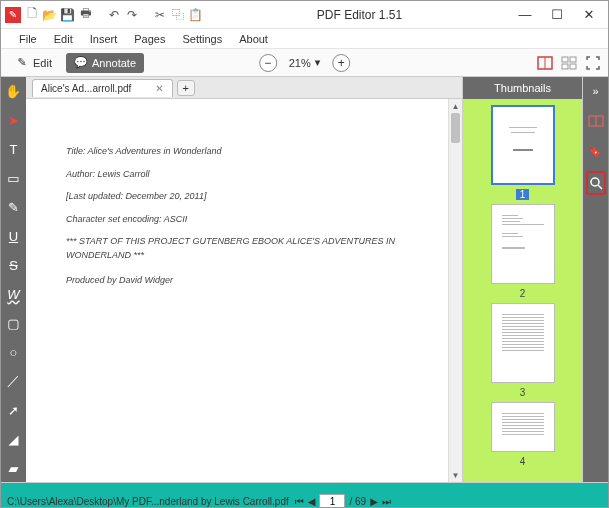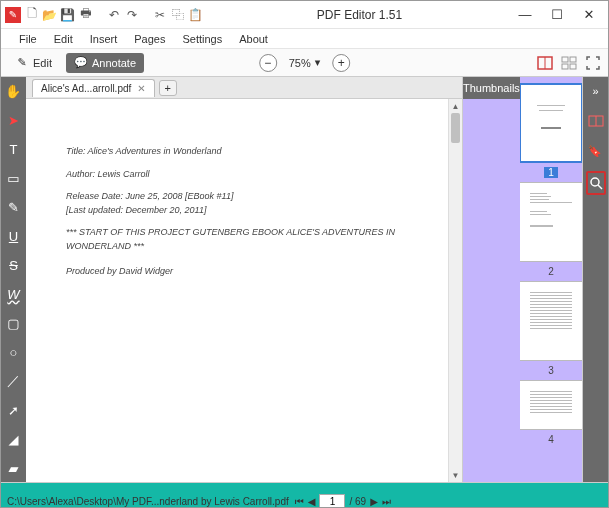--- a/index.html
+++ b/index.html
@@ -21,29 +21,29 @@
 .zoom-btn{width:18px;height:18px;border:1px solid #888;border-radius:50%;display:flex;align-items:center;justify-content:center;font-size:12px;background:#fff}
 .zoom-sel{display:flex;align-items:center;gap:4px;padding:2px 6px;font-size:11px}
 .view-group{margin-left:auto;display:flex;gap:6px;align-items:center}
 .view-btn{width:18px;height:16px;display:flex;align-items:center;justify-content:center;color:#888}
 .view-btn svg{stroke:#d04040}
 .body{display:flex;height:405px}
 .left-tools{width:25px;background:#6a6a6a;display:flex;flex-direction:column;align-items:center;padding-top:6px;gap:13px;color:#fff}
 .left-tools span{width:16px;height:16px;display:flex;align-items:center;justify-content:center;font-size:13px}
 .center{flex:1;display:flex;flex-direction:column;background:#fff;border-right:1px solid #ccc}
 .tabbar{height:22px;background:#e8e8e8;display:flex;align-items:center;padding-left:6px;gap:2px;border-bottom:1px solid #ccc}
-.tab{background:#fff;border:1px solid #bbb;border-bottom:none;padding:3px 8px;display:flex;align-items:center;gap:6px;font-size:10px;border-radius:3px 3px 0 0}
+.tab{background:#fff;border:1px solid #bbb;border-bottom:none;padding:3px 8px;display:flex;align-items:center;gap:24px;font-size:10px;border-radius:3px 3px 0 0}
 .tab-add{width:18px;height:16px;background:#f3f3f3;border:1px solid #bbb;border-radius:3px;display:flex;align-items:center;justify-content:center;margin-left:2px;font-size:11px}
 .doc-wrap{flex:1;position:relative;overflow:hidden}
 .doc{position:absolute;inset:6px 20px 6px 10px;background:#fff;padding:40px 30px 20px;font-family:"Courier New",monospace;font-size:9px;line-height:1.5;color:#444;font-style:italic}
 .doc p{margin-bottom:9px}
 .vscroll{position:absolute;right:0;top:0;bottom:0;width:14px;background:#f0f0f0;border-left:1px solid #ddd}
 .vscroll .thumb{position:absolute;top:14px;left:2px;right:2px;height:30px;background:#c0c0c0;border-radius:2px}
 .vscroll .arr{position:absolute;left:0;right:0;height:14px;display:flex;align-items:center;justify-content:center;font-size:8px;color:#666}
-.thumbs-panel{width:120px;background:#c4b5fd;display:flex;border-right:1px solid #ccc}
+.thumbs-panel{width:120px;background:#bef264;display:flex;flex-direction:column;border-right:1px solid #ccc}
 .thumbs-hdr{height:22px;background:#6a6a6a;color:#fff;display:flex;align-items:center;justify-content:center;font-size:11px}
 .thumbs-body{flex:1;overflow:hidden;padding:6px;display:flex;flex-direction:column;align-items:center;gap:4px}
 .thumb-pg{width:64px;height:80px;background:#fff;border:1px solid #bbb;position:relative;display:flex;flex-direction:column;align-items:center;justify-content:center;padding:6px}
 .thumb-pg.sel{border:2px solid #3b7dd8}
 .thumb-lines{width:100%;height:100%;display:flex;flex-direction:column;gap:2px;justify-content:flex-start;padding:4px}
 .thumb-lines i{display:block;height:1px;background:#bbb}
 .thumb-num{font-size:10px;color:#444}
 .thumb-num.sel{background:#3b7dd8;color:#fff;padding:0 4px}
 .right-tools{width:25px;background:#6a6a6a;display:flex;flex-direction:column;align-items:center;padding-top:4px;gap:10px;color:#fff}
 .right-tools .rt{width:20px;height:20px;display:flex;align-items:center;justify-content:center}
@@ -93,21 +93,21 @@
     <span class="tb-icon">✎</span>
     <span>Edit</span>
   </div>
   <div class="tb-btn dark">
     <span class="tb-icon">💬</span>
     <span>Annotate</span>
   </div>
   <div class="zoom-group">
     <div class="zoom-btn">−</div>
     <div class="zoom-sel">
-      <span>75%</span>
+      <span>21%</span>
       <span>▾</span>
     </div>
     <div class="zoom-btn">+</div>
   </div>
   <div class="view-group">
     <div class="view-btn">
         <svg width="16" height="14">
           <rect x="1" y="1" width="14" height="12" fill="none" stroke="#d04040" stroke-width="1.5"></rect>
           <line x1="8" y1="1" x2="8" y2="13" stroke="#d04040"></line>
         </svg>
@@ -154,22 +154,22 @@
       <div class="tab">
         <span>Alice's Ad...arroll.pdf</span>
         <span style="color:#888">✕</span>
       </div>
       <div class="tab-add">+</div>
     </div>
     <div class="doc-wrap">
       <div class="doc">
         <p>Title: Alice's Adventures in Wonderland</p>
         <p>Author: Lewis Carroll</p>
-        <p style="margin-bottom:0">Release Date: June 25, 2008 [EBook #11]</p>
         <p>[Last updated: December 20, 2011]</p>
+        <p>Character set encoding: ASCII</p>
         <p>*** START OF THIS PROJECT GUTENBERG EBOOK ALICE'S ADVENTURES IN WONDERLAND ***</p>
         <p style="margin-top:12px">Produced by David Widger</p>
       </div>
       <div class="vscroll">
         <div class="arr" style="top:0">▲</div>
         <div class="thumb"></div>
         <div class="arr" style="bottom:0">▼</div>
       </div>
     </div>
   </div>

